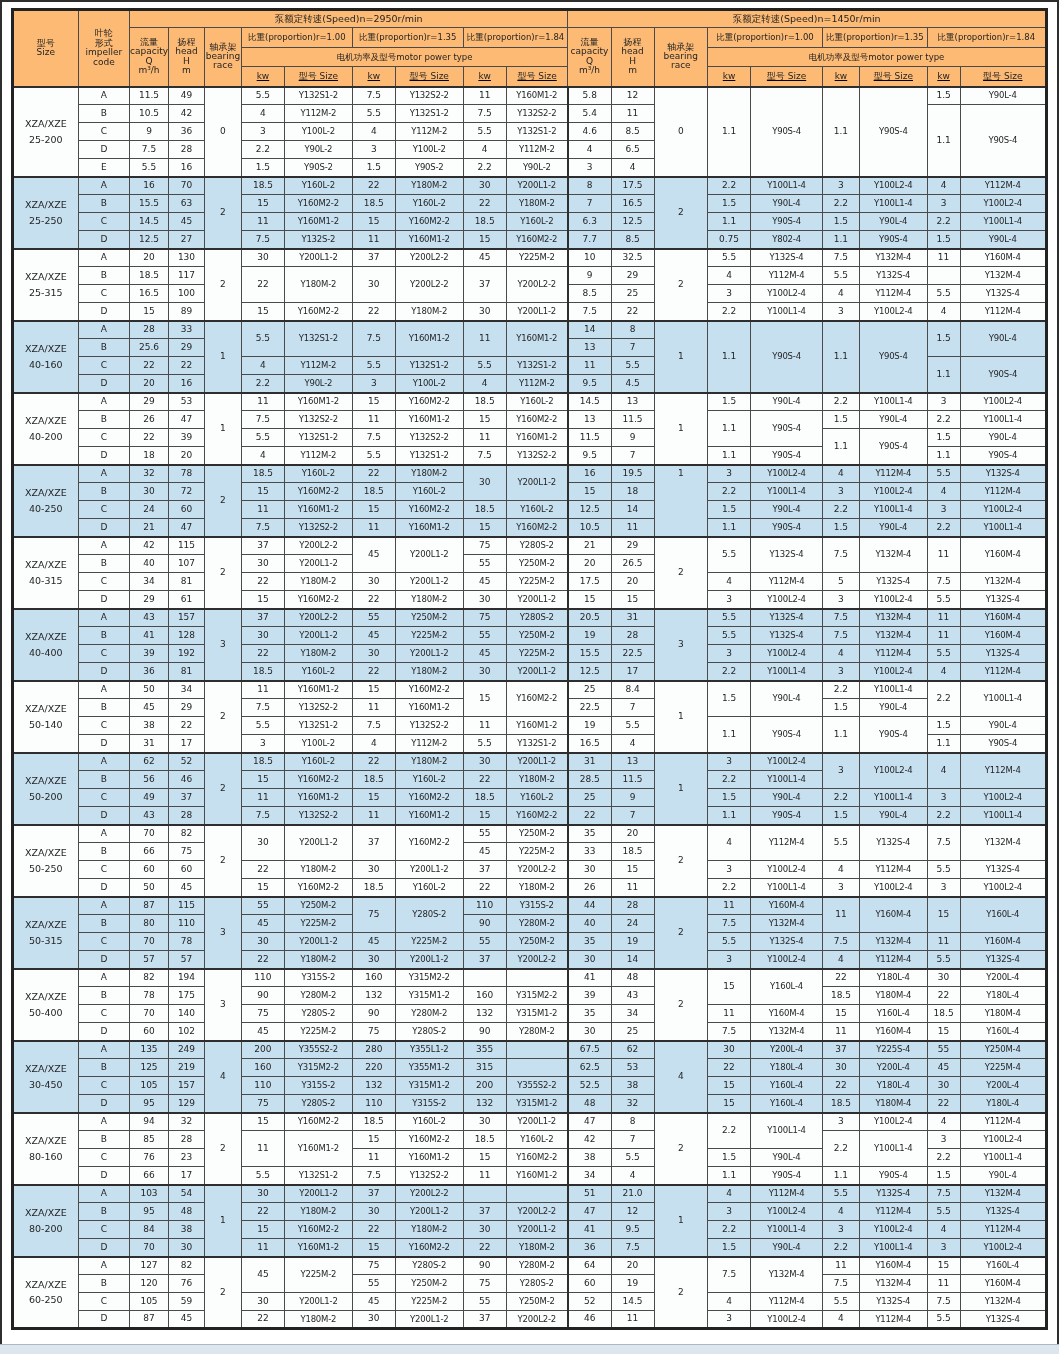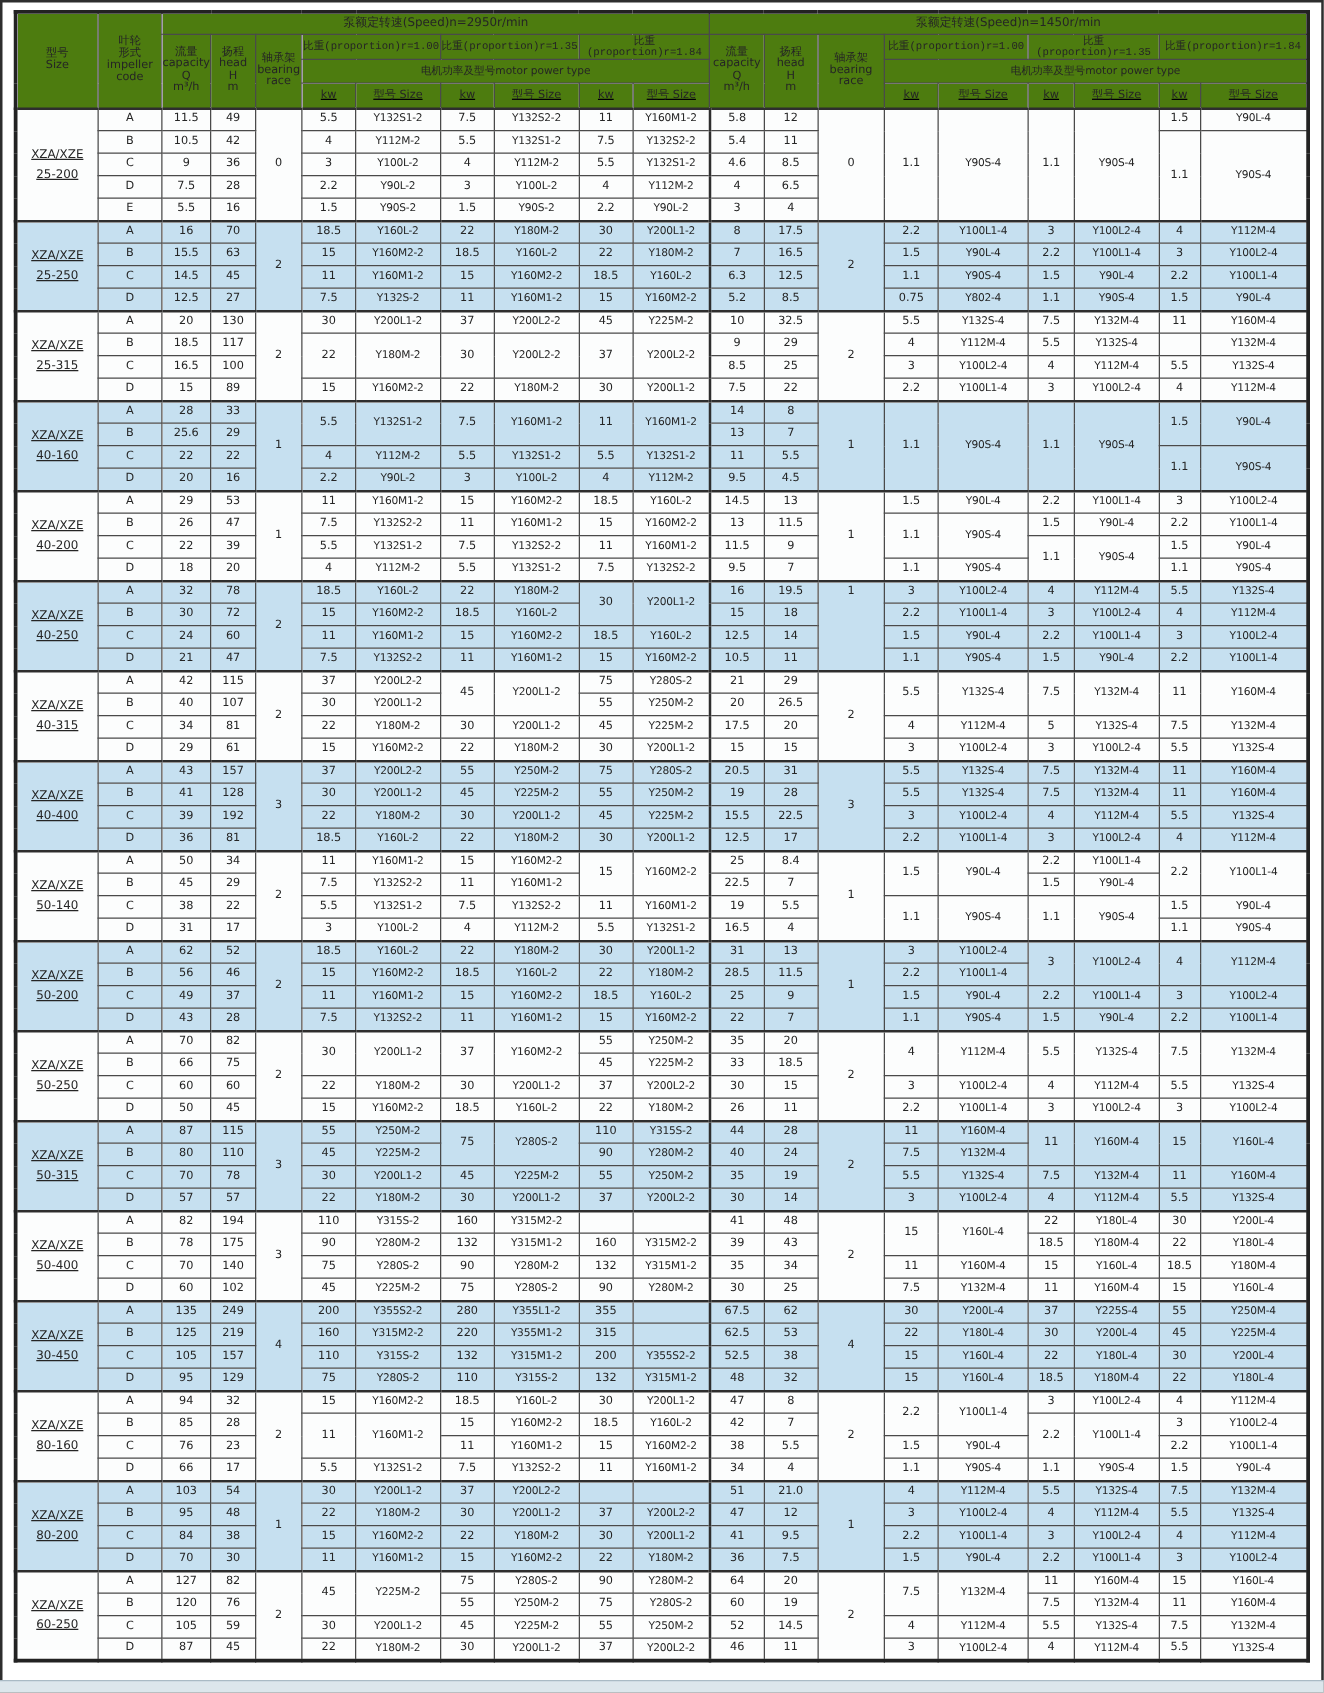--- a/index.html
+++ b/index.html
@@ -4,32 +4,32 @@
 <style>
   html,body{margin:0;padding:0;}
   body{width:1059px;height:1354px;position:relative;background:#ffffff;
        font-family:"DejaVu Sans","Liberation Sans",sans-serif;overflow:hidden;}
   .frame{position:absolute;inset:0;box-shadow:inset 0 0 0 2px #2e2e2e;pointer-events:none;}
   .table-wrap{position:absolute;left:11px;top:8px;width:1037px;}
   table{border-collapse:collapse;table-layout:fixed;width:1037px;border:3px solid #222;}
   th,td{border:1px solid #4a4a4a;text-align:center;vertical-align:middle;
         padding:0;overflow:hidden;font-weight:normal;color:#252525;
         font-size:9px;line-height:1.05;background:#fcfdfd;}
-  thead th{background:#4d7c0f;}
+  thead th{background:#fdba74;}
   thead tr.h1{height:18px;} thead tr.h2{height:20px;} thead tr.h3{height:19px;} thead tr.h4{height:20px;text-decoration:underline;}
   thead{border-bottom:2px solid #222;}
   .pre{white-space:pre-line;}
   .speed{font-size:9.5px;}
-  .prop{font-size:8.5px;font-family:Liberation Mono, monospace;}
+  .prop{font-size:8.5px;}
   .motor{font-size:8.5px;}
   tbody tr{height:18px;}
   tbody tr.gs td, tbody tr.gs th{border-top:2px solid #2e2e2e;}
   tr.shaded td, tr.shaded th{background:#c6e0f0;}
   td.rc{border-left:2px solid #2e2e2e;}
-  th.size-cell{font-size:9.5px;line-height:1.6;text-decoration:underline;}
+  th.size-cell{font-size:9.5px;line-height:1.6;}
   td.mt{font-size:8.5px;letter-spacing:-0.2px;}
   td.num{font-size:9px;}
   td.vtop{vertical-align:top;padding-top:3px;}
   .bottom-band{position:absolute;left:0;right:0;bottom:0;height:9px;
                background:#dce6ec;border-top:1px solid #a9bac5;}
 </style>
 </head>
 <body>
 
 <div class="frame"></div>
@@ -264,21 +264,21 @@
         <tr class="shaded">
           <td>D</td>
           <td class="num">12.5</td>
           <td class="num">27</td>
           <td class="num">7.5</td>
           <td class="mt">Y132S-2</td>
           <td class="num">11</td>
           <td class="mt">Y160M1-2</td>
           <td class="num">15</td>
           <td class="mt">Y160M2-2</td>
-          <td class="num rc">5.2</td>
+          <td class="num rc">7.7</td>
           <td class="num">8.5</td>
           <td class="num">0.75</td>
           <td class="mt">Y802-4</td>
           <td class="num">1.1</td>
           <td class="mt">Y90S-4</td>
           <td class="num">1.5</td>
           <td class="mt">Y90L-4</td>
         </tr>
         <tr class="plain gs">
           <th rowspan="4" class="size-cell">

